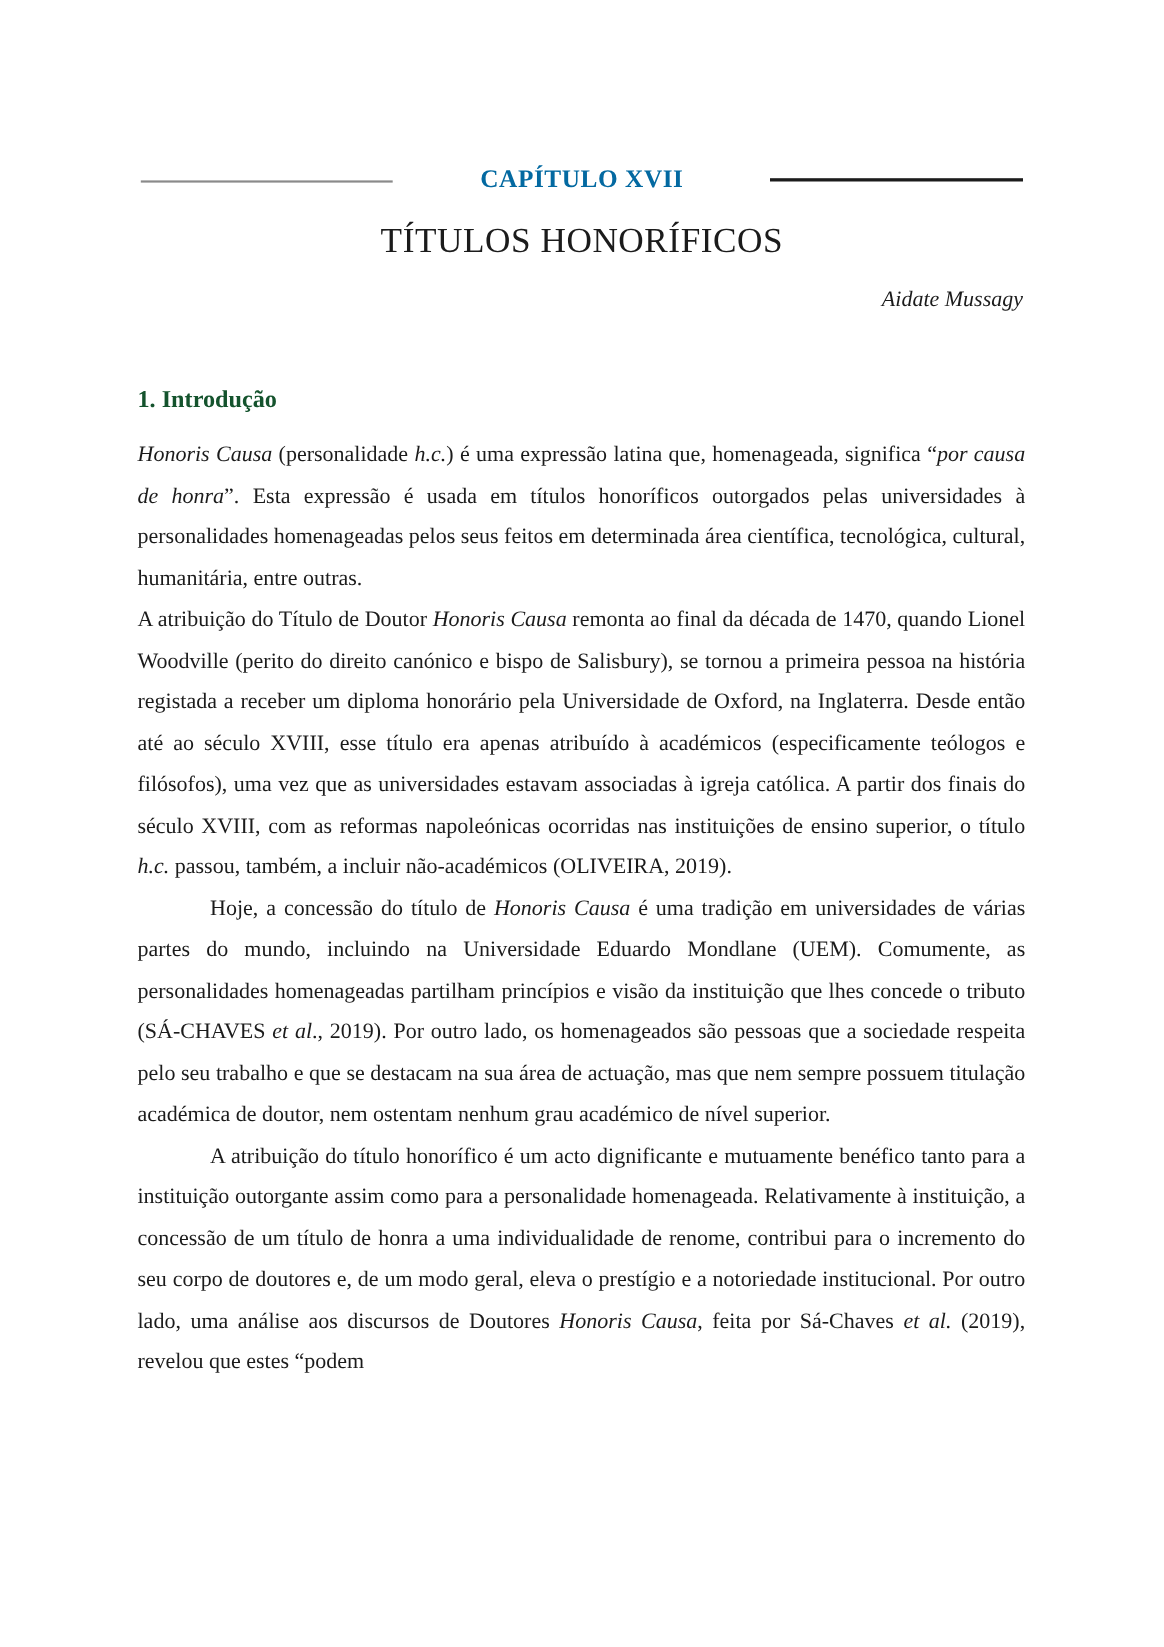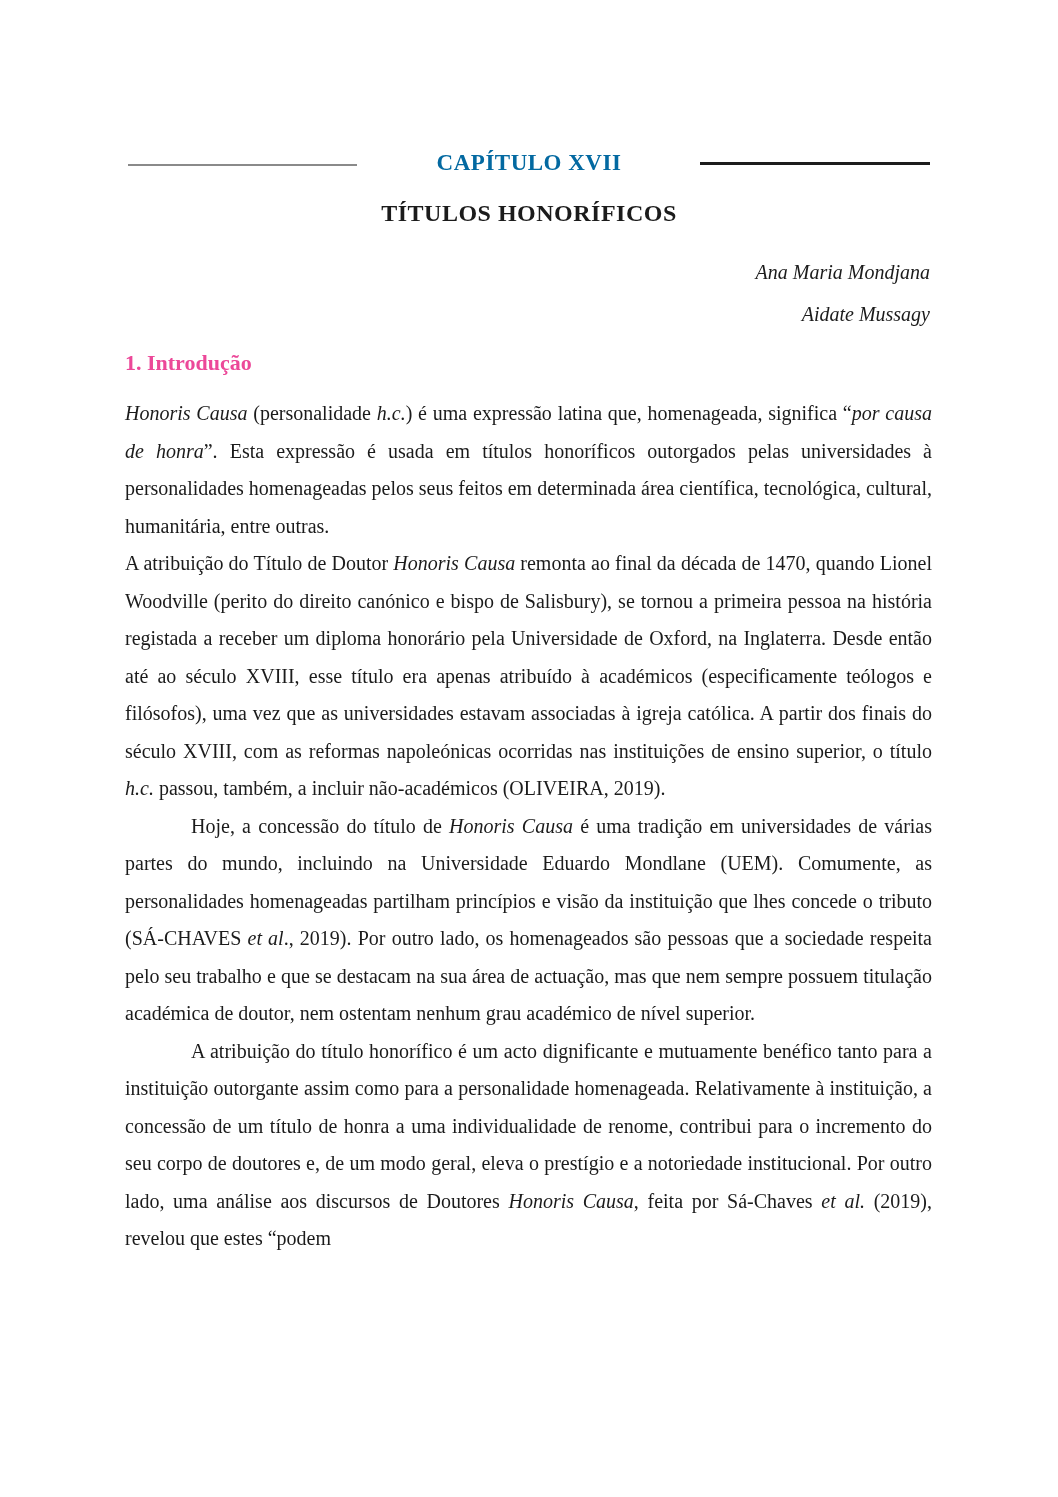--- a/index.html
+++ b/index.html
@@ -49,43 +49,43 @@
     letter-spacing: 0.5px;
     color: #0369a1;
   }
   .chapter-title {
     position: absolute;
     left: 0;
     top: 200px;
     width: 1058px;
     margin: 0;
     text-align: center;
-    font-size: 24px;
-    font-weight: bold;
+    font-size: 32px;
+    font-weight: normal;
     letter-spacing: 0.5px;
     color: #1b1b1b;
   }
   .authors {
     position: absolute;
     right: 128px;
     top: 251px;
     text-align: right;
     font-style: italic;
     font-size: 20px;
     line-height: 42px;
     color: #1b1b1b;
   }
   .section-heading {
     position: absolute;
     left: 125px;
     top: 350px;
     margin: 0;
     font-size: 22px;
     font-weight: bold;
-    color: #ec4899;
+    color: #14532d;
   }
   .body-text {
     position: absolute;
     left: 125px;
     top: 395px;
     width: 807px;
     font-size: 20px;
     line-height: 37.5px;
     text-align: justify;
     color: #1b1b1b;
@@ -107,21 +107,20 @@
 <div class="page">
 
   <div class="rule rule-left"></div>
   <div class="rule rule-right"></div>
 
   <h1 class="chapter-label">CAPÍTULO XVII</h1>
 
   <h2 class="chapter-title">TÍTULOS HONORÍFICOS</h2>
 
   <div class="authors">
-    <div class="author">Ana Maria Mondjana</div>
     <div class="author">Aidate Mussagy</div>
   </div>
 
   <h3 class="section-heading">1. Introdução</h3>
 
   <div class="body-text" id="body-text">
       <p><em>Honoris Causa</em><span> (personalidade </span><em>h.c.</em><span>) é uma expressão latina que, homenageada, significa “</span><em>por causa de honra</em><span>”. Esta expressão é usada em títulos honoríficos outorgados pelas universidades à personalidades homenageadas pelos seus feitos em determinada área científica, tecnológica, cultural, humanitária, entre outras.</span></p>
       <p><span>A atribuição do Título de Doutor </span><em>Honoris Causa</em><span> remonta ao final da década de 1470, quando Lionel Woodville (perito do direito canónico e bispo de Salisbury), se tornou a primeira pessoa na história registada a receber um diploma honorário pela Universidade de Oxford, na Inglaterra. Desde então até ao século XVIII, esse título era apenas atribuído à académicos (especificamente teólogos e filósofos), uma vez que as universidades estavam associadas à igreja católica. A partir dos finais do século XVIII, com as reformas napoleónicas ocorridas nas instituições de ensino superior, o título </span><em>h.c.</em><span> passou, também, a incluir não-académicos (OLIVEIRA, 2019).</span></p>
       <p class="indented"><span>Hoje, a concessão do título de </span><em>Honoris Causa</em><span> é uma tradição em universidades de várias partes do mundo, incluindo na Universidade Eduardo Mondlane (UEM). Comumente, as personalidades homenageadas partilham princípios e visão da instituição que lhes concede o tributo (SÁ-CHAVES </span><em>et al</em><span>., 2019). Por outro lado, os homenageados são pessoas que a sociedade respeita pelo seu trabalho e que se destacam na sua área de actuação, mas que nem sempre possuem titulação académica de doutor, nem ostentam nenhum grau académico de nível superior.</span></p>
       <p class="indented"><span>A atribuição do título honorífico é um acto dignificante e mutuamente benéfico tanto para a instituição outorgante assim como para a personalidade homenageada. Relativamente à instituição, a concessão de um título de honra a uma individualidade de renome, contribui para o incremento do seu corpo de doutores e, de um modo geral, eleva o prestígio e a notoriedade institucional. Por outro lado, uma análise aos discursos de Doutores </span><em>Honoris Causa</em><span>, feita por Sá-Chaves </span><em>et al.</em><span> (2019), revelou que estes “podem</span></p>

